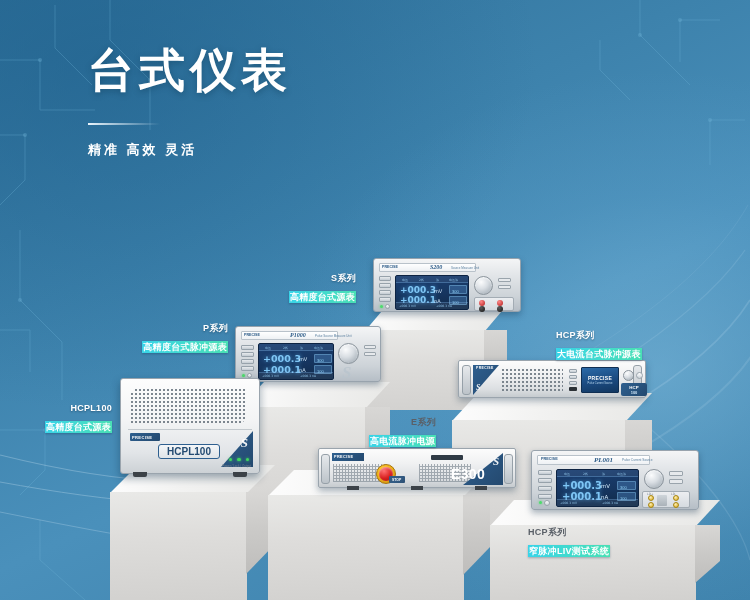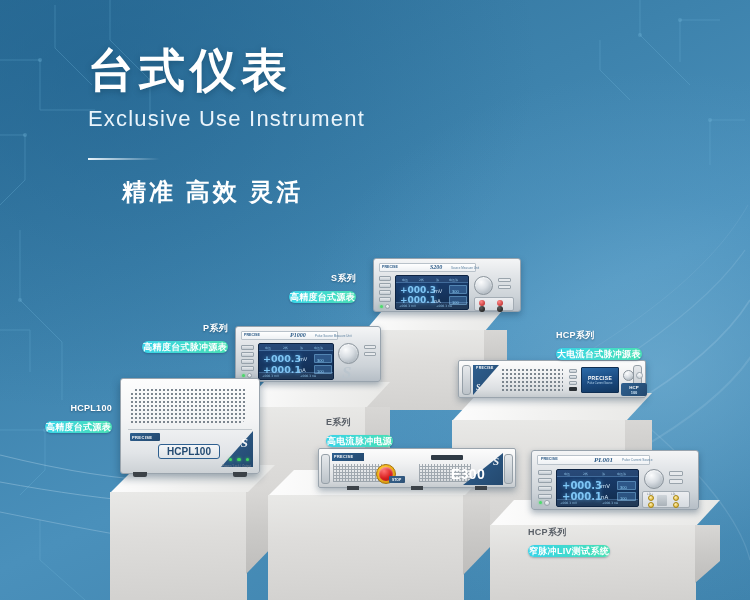--- a/index.html
+++ b/index.html
@@ -18,22 +18,22 @@
   .bg-svg { position:absolute; inset:0; width:750px; height:600px; }
 
   
   .hdr { position:absolute; left:88px; top:44px; width:520px; }
   .hdr-cn { font-size:46px; font-weight:700; color:#ffffff; letter-spacing:5px;
             line-height:1.15; text-shadow:0 2px 6px rgba(10,45,70,.35); }
   .hdr-en { font-size:22px; color:#eaf4fb; letter-spacing:1.2px; margin-top:9px;
             font-weight:400; }
   .hdr-rule { width:72px; height:2px; margin-top:26px;
               background:linear-gradient(90deg,#eaf4fb 0%, rgba(234,244,251,0) 100%); }
-  .hdr-sub { margin-top:16px; font-size:24px; font-weight:700; color:#ffffff;
-             letter-spacing:3px;margin-left:34px; }
+  .hdr-sub { margin-top:16px; font-size:13px; font-weight:700; color:#ffffff;
+             letter-spacing:3px; }
 
   
   .ped { position:absolute; }
 
   .marble-top {
     background:linear-gradient(100deg,#fdfdfd 0%, #f2f2f1 45%, #e8e8e6 100%);
   }
   .marble-fl {
     background:linear-gradient(178deg,#e9e9e7 0%, #dedddb 40%, #d2d1cf 100%);
   }
@@ -85,21 +85,21 @@
   .slogo { position:absolute; color:#ffffff; font-weight:700; font-style:italic;
     font-family:"Liberation Serif", serif; }
 
   
   .callout { position:absolute; text-align:right; line-height:1.35; }
   .callout .l1 { color:#ffffff; font-size:9px; font-weight:700; letter-spacing:.3px;
                  text-shadow:0 1px 2px rgba(10,40,65,.45); }
   .callout .l2 { display:inline-block; color:#ffffff; font-size:9px; font-weight:700;
                  letter-spacing:.3px; padding:0 1px;
                  background:linear-gradient(90deg,#39d4e8 0%, #49e0b4 100%);
-                 box-shadow:0 1px 2px rgba(10,40,65,.3);border-radius:6px; }
+                 box-shadow:0 1px 2px rgba(10,40,65,.3); }
   .callout.dark .l1 { color:#5a6068; text-shadow:none; }
 </style>
 </head>
 <body>
 
 <div id="stage">
 
   <svg class="bg-svg" viewBox="0 0 750 600">
     <g stroke="#6fb4d8" stroke-width="1" fill="none" opacity="0.30">
       <path d="M-10 60 L40 60 L40 110 L95 110"></path>
@@ -135,21 +135,20 @@
     </g>
     <g stroke="#dff0fa" fill="none" opacity="0.28">
       <path d="M0 455 C60 470 120 480 175 482" stroke-width="1.2"></path>
       <path d="M0 482 C55 492 110 500 160 503" stroke-width="1.0"></path>
       <path d="M0 512 C40 520 80 528 120 535" stroke-width="0.9"></path>
     </g>
   </svg>
 
   <div class="hdr">
     <div class="hdr-cn">台式仪表</div>
-    <div class="hdr-en">Exclusive  Use  Instrument</div>
     <div class="hdr-rule"></div>
     <div class="hdr-sub">精准  高效  灵活</div>
   </div>
 
   <div>
     <div class="ped" style="left:365px; top:305px;">
       <div class="marble-top" style="position:absolute; left:0; top:0; width:142px; height:26px;
         clip-path:polygon(22px 0, 142px 0, 120px 26px, 0 26px);"></div>
       <div class="marble-fl" style="position:absolute; left:0; top:25px; width:120px; height:80px;"></div>
       <div class="marble-fr" style="position:absolute; left:119px; top:25px; width:23px; height:62px;
@@ -456,21 +455,21 @@
   <div class="callout" style="left:110px; top:322px; width:118px;">
     <div class="l1">P系列</div>
     <div><span class="l2">高精度台式脉冲源表</span></div>
   </div>
 
   <div class="callout" style="left:10px; top:402px; width:102px;">
     <div class="l1">HCPL100</div>
     <div><span class="l2">高精度台式源表</span></div>
   </div>
 
-  <div class="callout dark" style="left:326px; top:416px; width:110px; text-align:left;">
+  <div class="callout dark" style="left:326px; top:416px; width:110px; text-align:right;">
     <div class="l1">E系列</div>
     <div><span class="l2">高电流脉冲电源</span></div>
   </div>
 
   <div class="callout dark" style="left:528px; top:526px; width:120px; text-align:left;">
     <div class="l1">HCP系列</div>
     <div><span class="l2">窄脉冲LIV测试系统</span></div>
   </div>
 
 </div>

